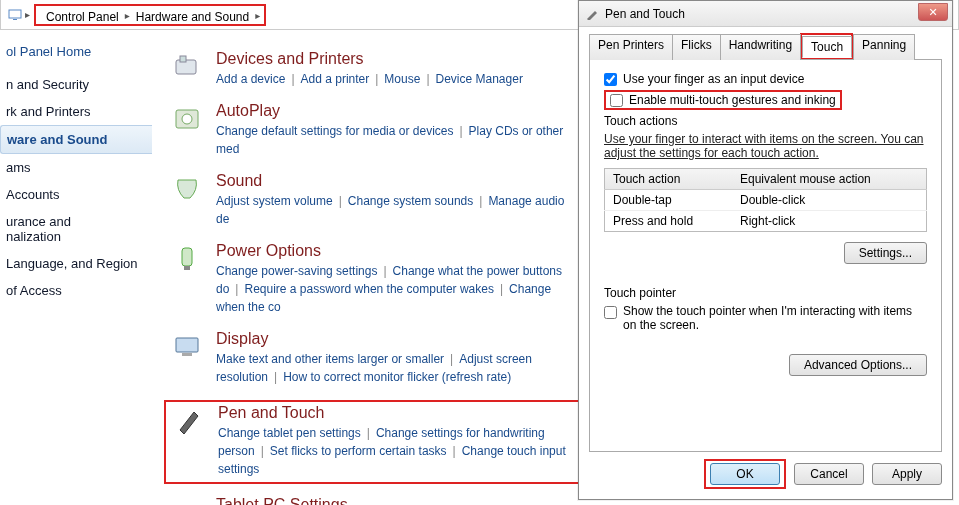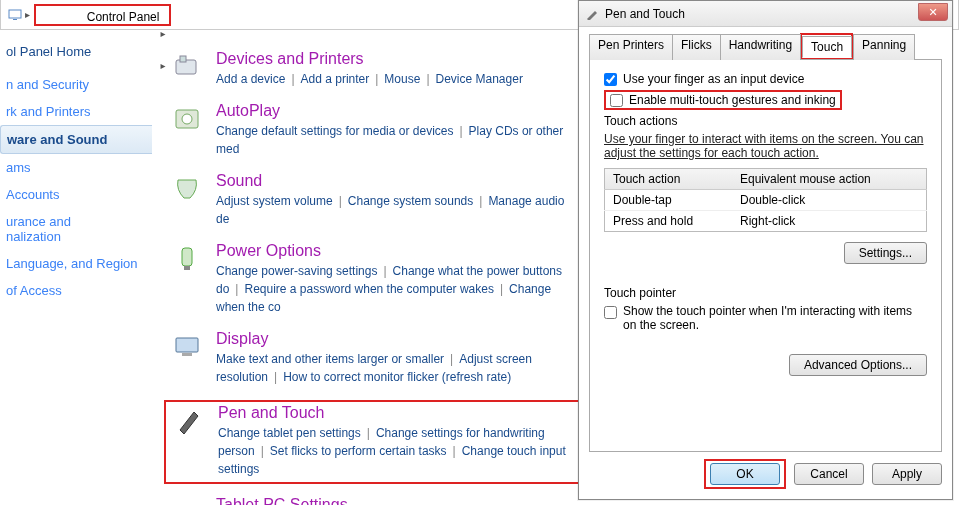--- a/index.html
+++ b/index.html
@@ -3,35 +3,35 @@
 <meta charset="utf-8">
 <style>
 * { box-sizing: border-box; font-family: "Segoe UI", Tahoma, sans-serif; }
 body { margin: 0; background: #fff; font-size: 12px; color: #000; width: 959px; height: 505px; overflow: hidden; position: relative; }
 
 
 .breadcrumb-bar { height: 30px; border: 1px solid #ccc; border-top: none; display: flex; align-items: center; padding: 0 6px; gap: 4px; position: relative; }
 .breadcrumb-bar .back-icons { display: flex; gap: 2px; }
 .breadcrumb-bar .crumb { padding: 2px 6px; display: flex; align-items: center; gap: 4px; }
 .breadcrumb-bar .chev::after { content: "▸"; color: #555; font-size: 10px; }
-.breadcrumb-box { border: 2px solid #d22; padding: 2px 4px; display: flex; align-items: flex-end; height: 22px; flex-direction: column; }
+.breadcrumb-box { border: 2px solid #d22; padding: 2px 4px; display: flex; align-items: flex-start; height: 22px; }
 
 
 .sidebar { position: absolute; left: 0; top: 30px; width: 160px; padding: 10px 8px 10px 0; background: #fff; }
 .sidebar .home { color: #1a4b8c; font-size: 13px; padding: 4px 0 4px 6px; }
-.sidebar .side-item { color: #3b82f6; font-size: 13px; padding: 6px 0 6px 6px; cursor: pointer; }
+.sidebar .side-item { color: #0f172a; font-size: 13px; padding: 6px 0 6px 6px; cursor: pointer; }
 .sidebar .side-item.active { background: linear-gradient(#eef5fb,#dce9f5); border: 1px solid #b9d0e8; border-right: none; border-radius: 3px 0 0 3px; font-weight: normal; color: #1a4b8c; }
 .sidebar .side-item.active span { font-weight: bold; }
 
 
 .main { position: absolute; left: 170px; top: 50px; width: 410px; }
 .cat { display: flex; gap: 12px; margin-bottom: 14px; }
 .cat .cat-icon { width: 34px; height: 34px; display:flex; align-items:center; justify-content:center; color:#5a8; }
 .cat .cat-body { flex: 1; }
-.cat-title { color: #a21caf; font-size: 16px; margin-bottom: 2px; }
+.cat-title { color: #7f1d1d; font-size: 16px; margin-bottom: 2px; }
 .cat-links { color: #1a4b8c; font-size: 12px; line-height: 1.5; }
 .cat-links .lnk { color: #1a4b8c; cursor: pointer; }
 .cat-links .sep { color: #888; margin: 0 6px; }
 .red-box { border: 2px solid #d22; padding: 2px 6px 4px 6px; margin-left: -6px; margin-bottom: 12px; }
 .red-box .cat { margin-bottom: 0; }
 
 
 .dialog { position: absolute; right: 6px; top: 0; width: 375px; height: 500px; background: #fff; border: 1px solid #888; box-shadow: 0 0 0 1px rgba(0,0,0,.06); }
 .titlebar { height: 26px; background: linear-gradient(#f7f7f7,#e6e6e6); border-bottom: 1px solid #ccc; display: flex; align-items: center; padding: 0 6px; position: relative; }
 .titlebar .tb-icon { width: 14px; height: 14px; margin-right: 6px; color:#555; display:flex;align-items:center;justify-content:center;}

